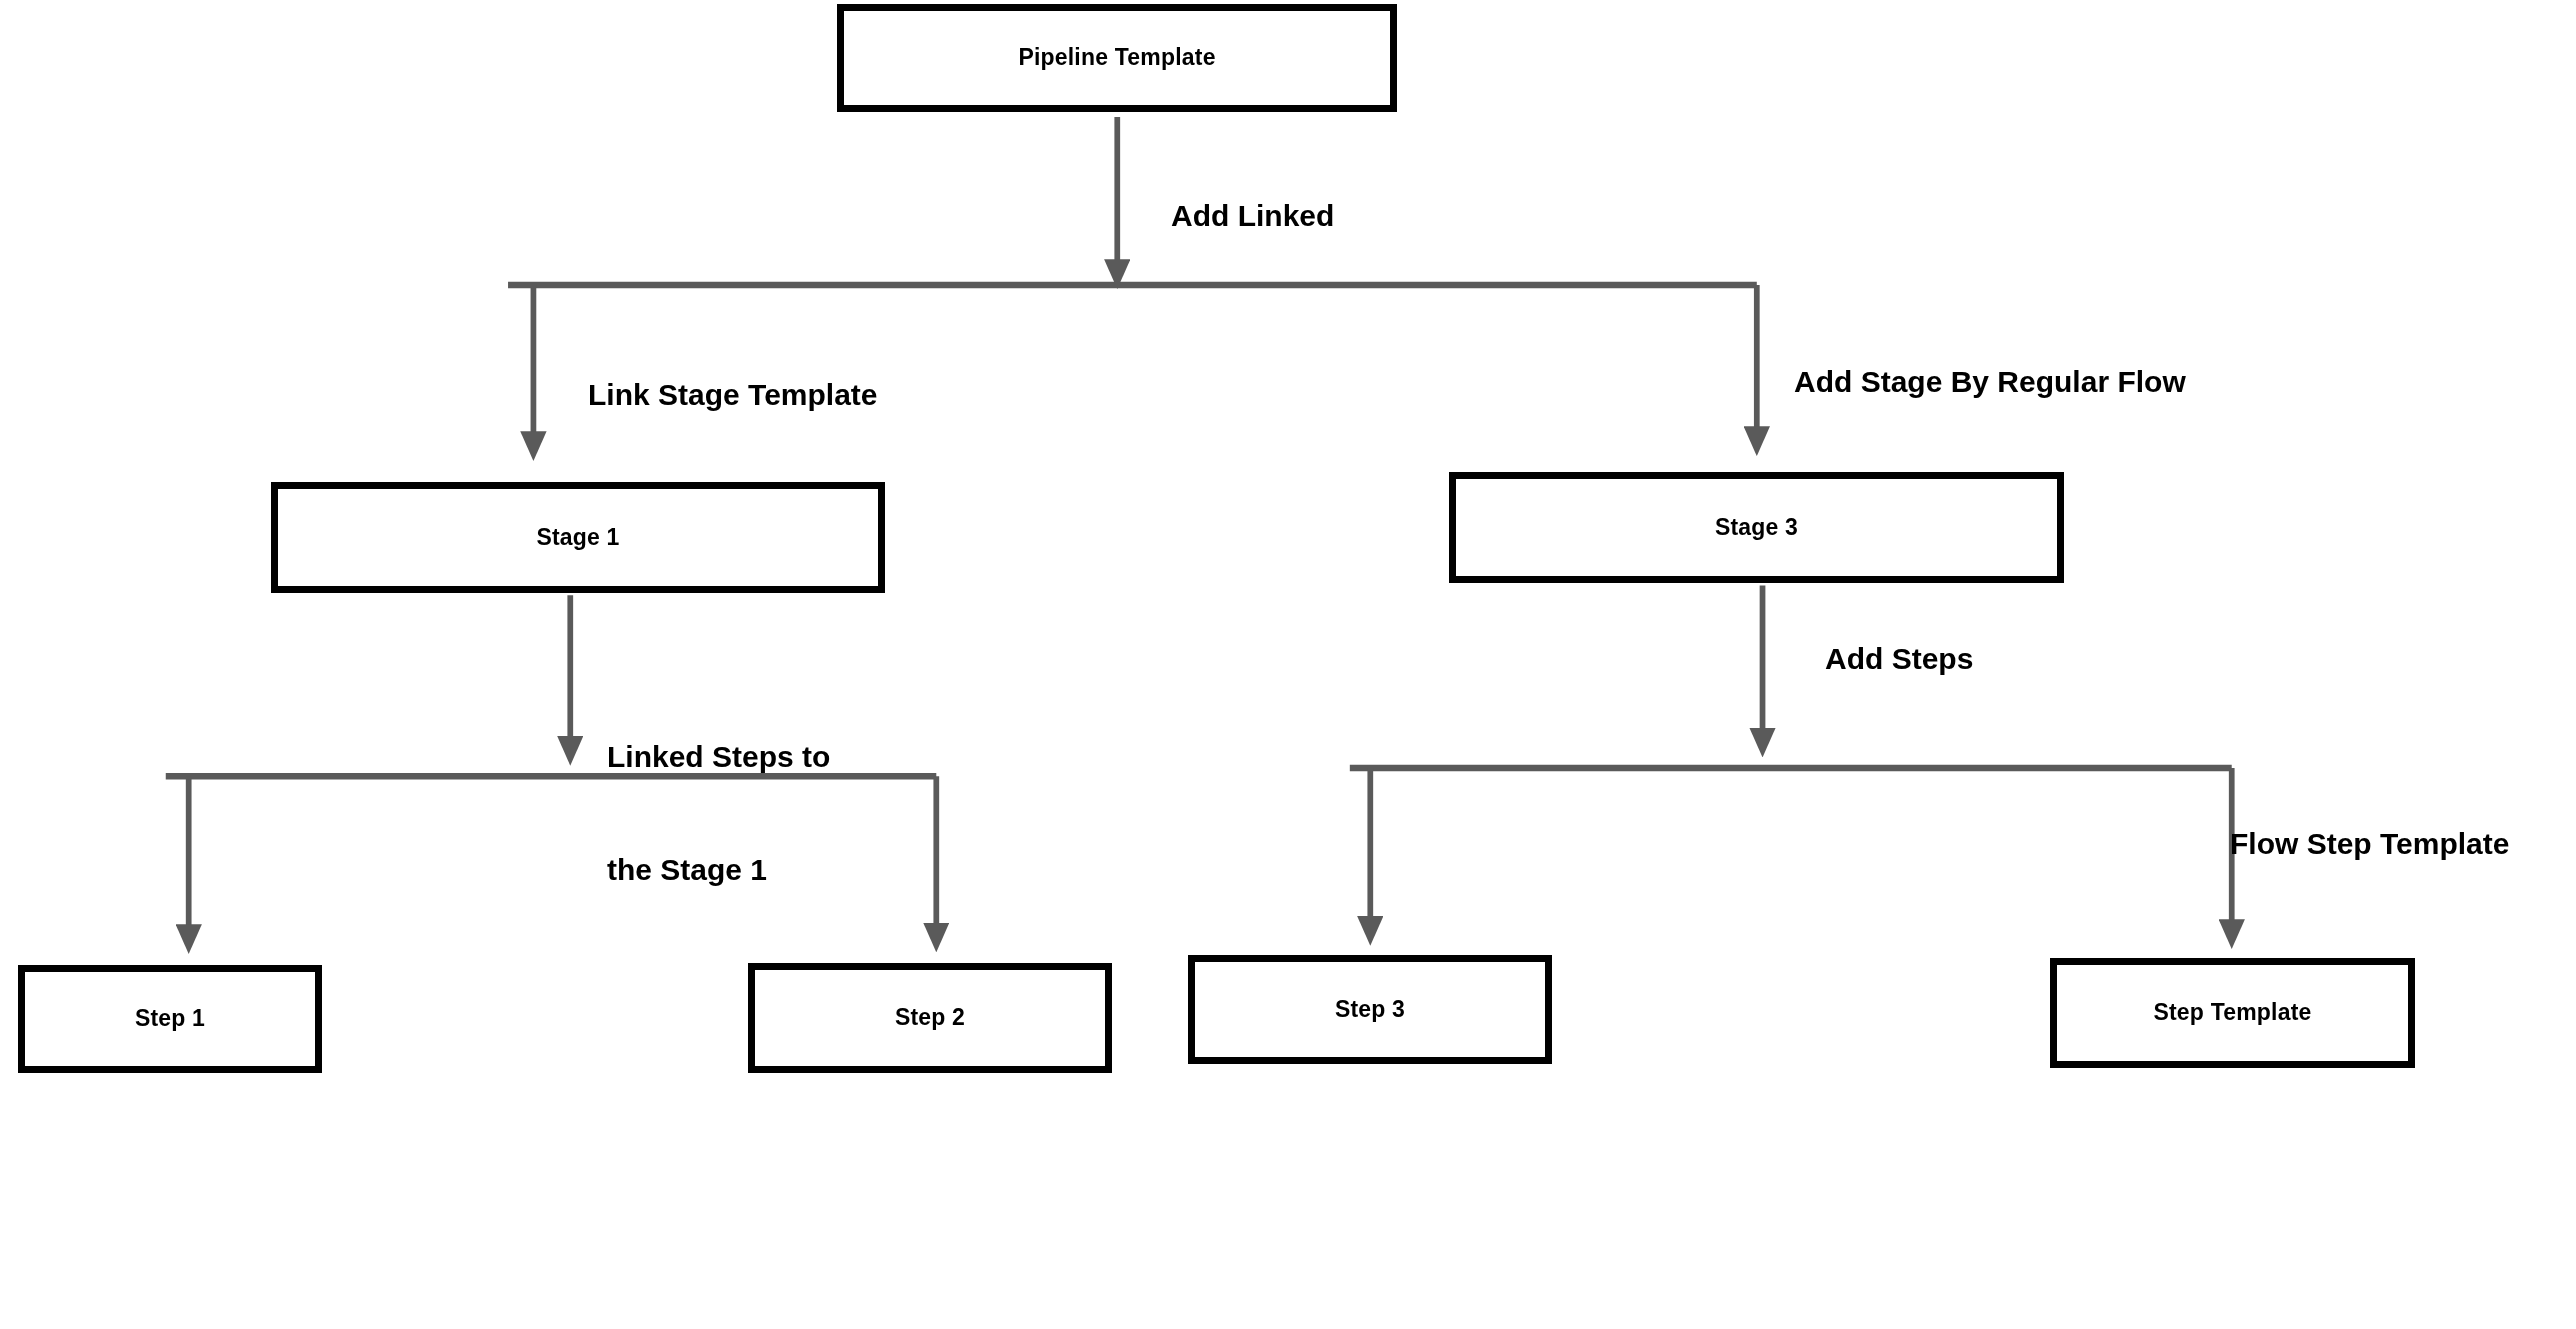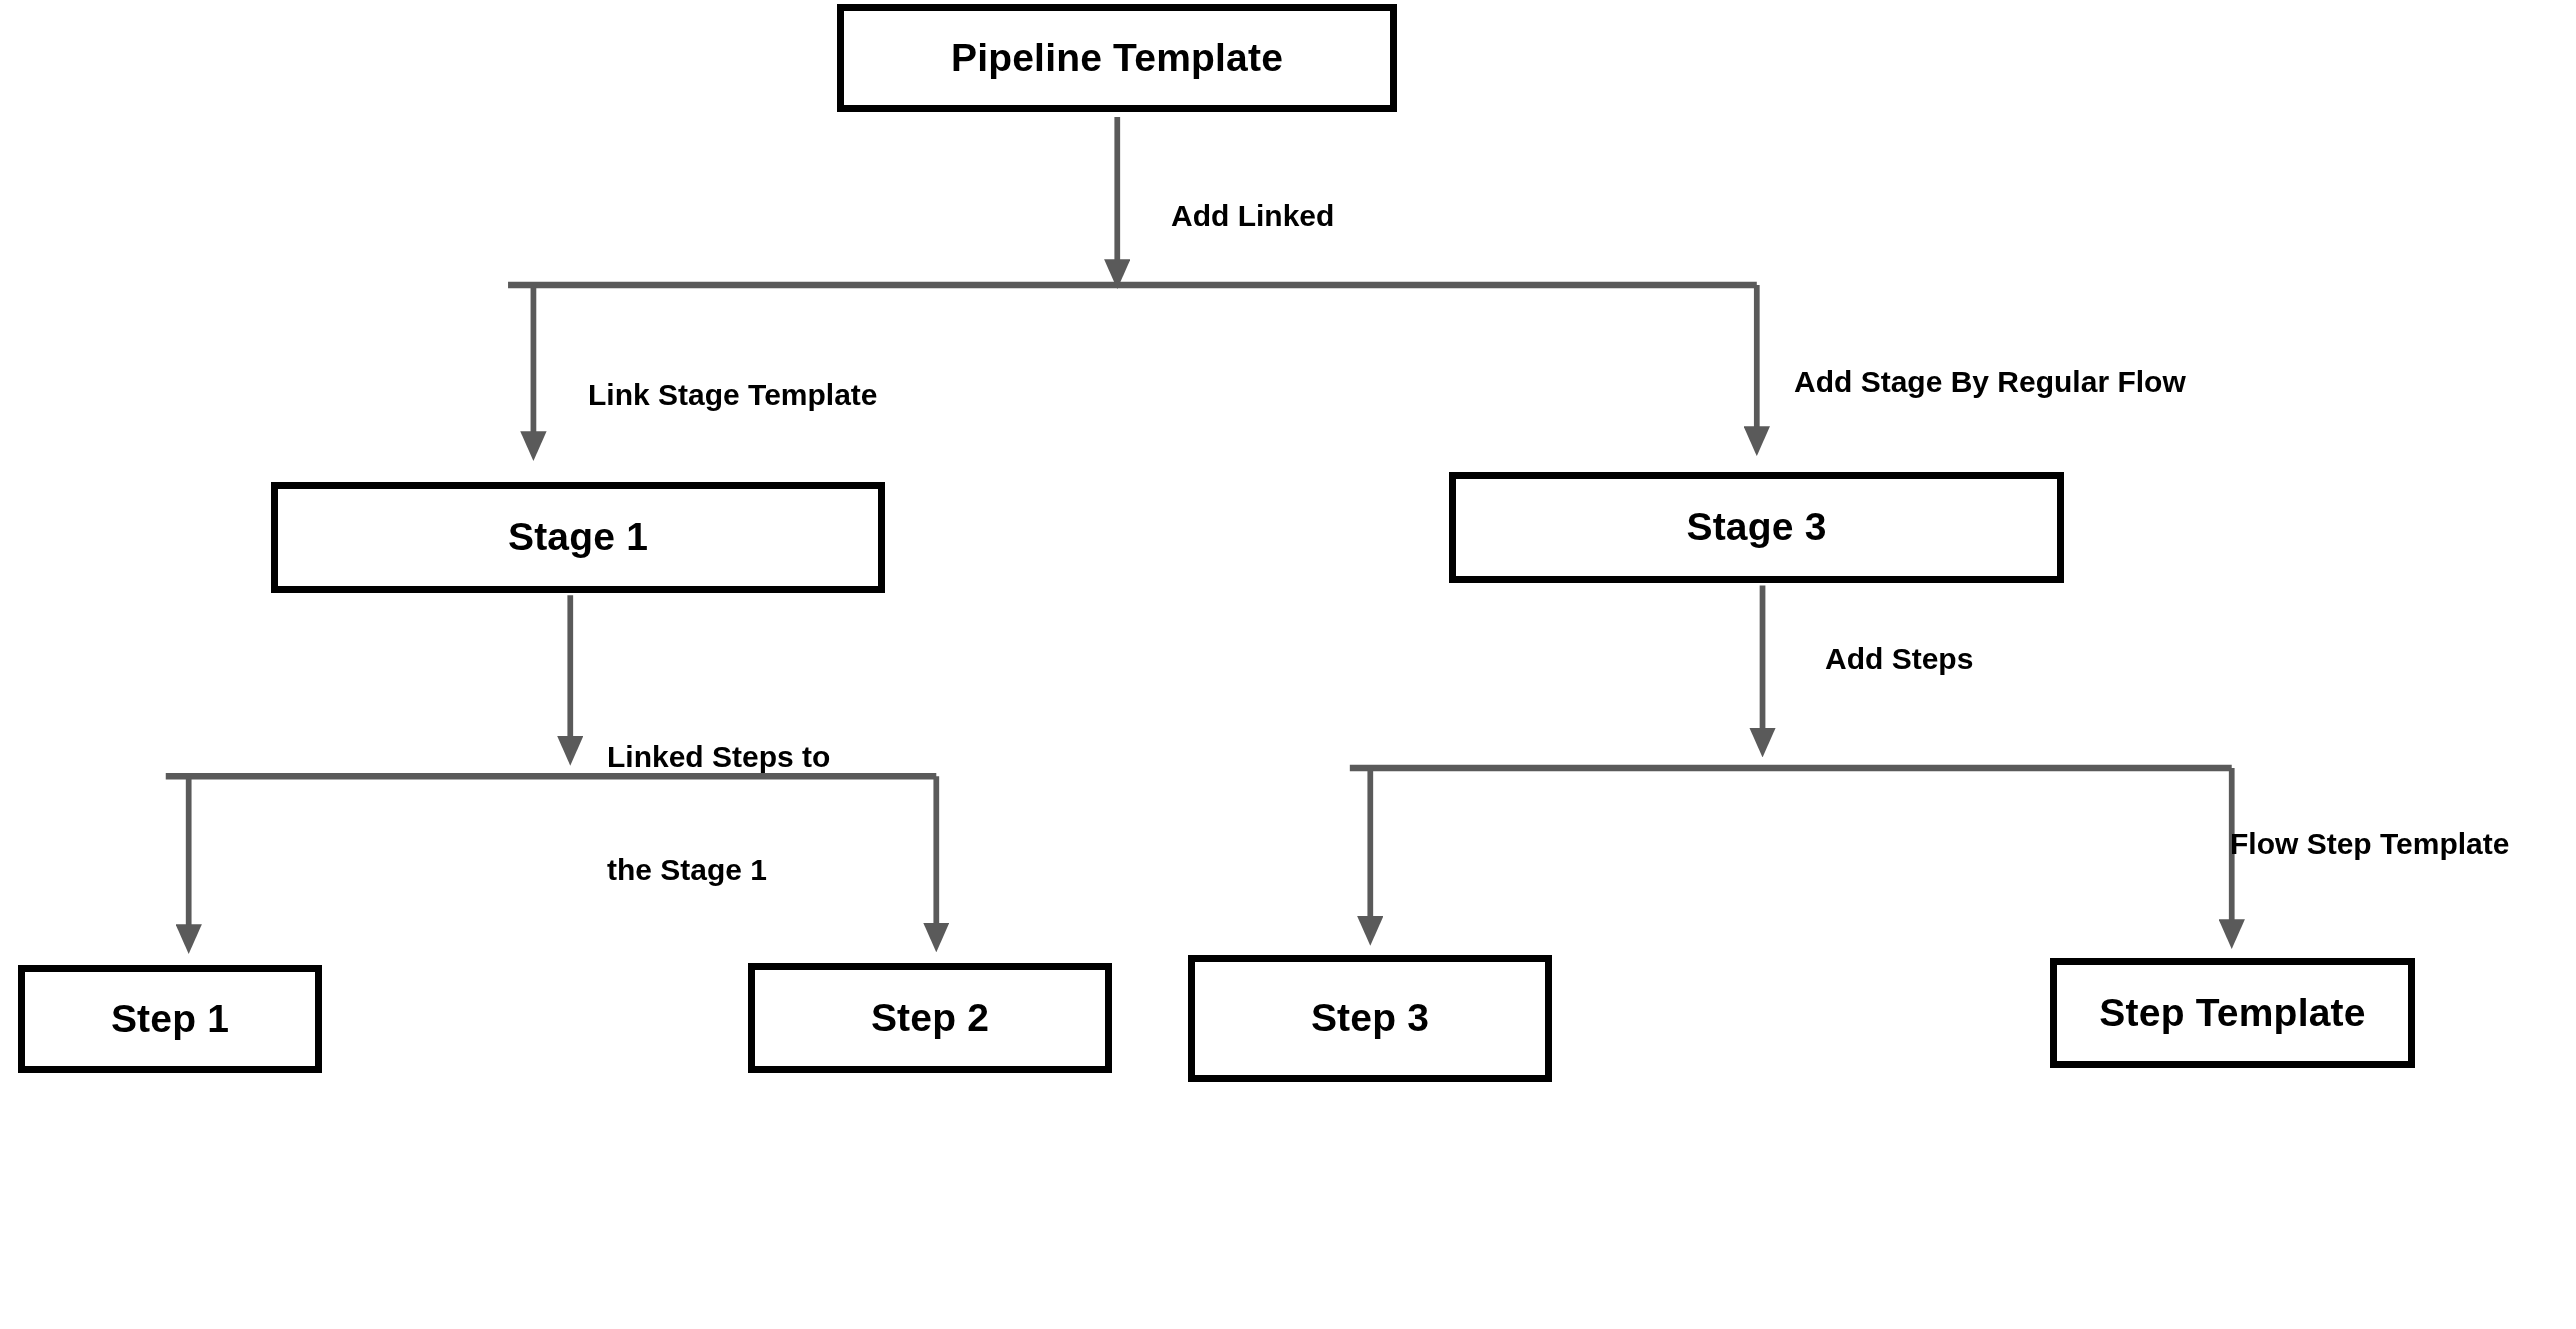--- a/index.html
+++ b/index.html
@@ -28,21 +28,21 @@
     position: absolute;
     box-sizing: border-box;
     background: #ffffff;
     border: 7.4px solid #000000;
     display: flex;
     align-items: center;
     justify-content: center;
     z-index: 5;
   }
   .node .node-label {
-    font-size: 39px;
+    font-size: 23px;
     font-weight: bold;
     color: #000000;
     letter-spacing: 0.2px;
     line-height: 1.1;
     text-align: center;
     white-space: nowrap;
   }
   .edge-label {
     position: absolute;
     font-size: 30px;
@@ -111,21 +111,21 @@
   </div>
 
   <div class="node" style="left:18px; top:965px; width:304px; height:108px;">
     <span class="node-label">Step 1</span>
   </div>
 
   <div class="node" style="left:748px; top:963px; width:364px; height:110px;">
     <span class="node-label">Step 2</span>
   </div>
 
-  <div class="node" style="left:1188px; top:955px; width:364px; height:127px;">
+  <div class="node" style="left:1188px; top:955px; width:364px; height:109px;">
     <span class="node-label">Step 3</span>
   </div>
 
   <div class="node" style="left:2050px; top:958px; width:365px; height:110px;">
     <span class="node-label">Step Template</span>
   </div>
 
   <div class="edge-label" style="left:1171px; top:197px;">Add Linked</div>
 
   <div class="edge-label" style="left:588px; top:376px;">Link Stage Template</div>

